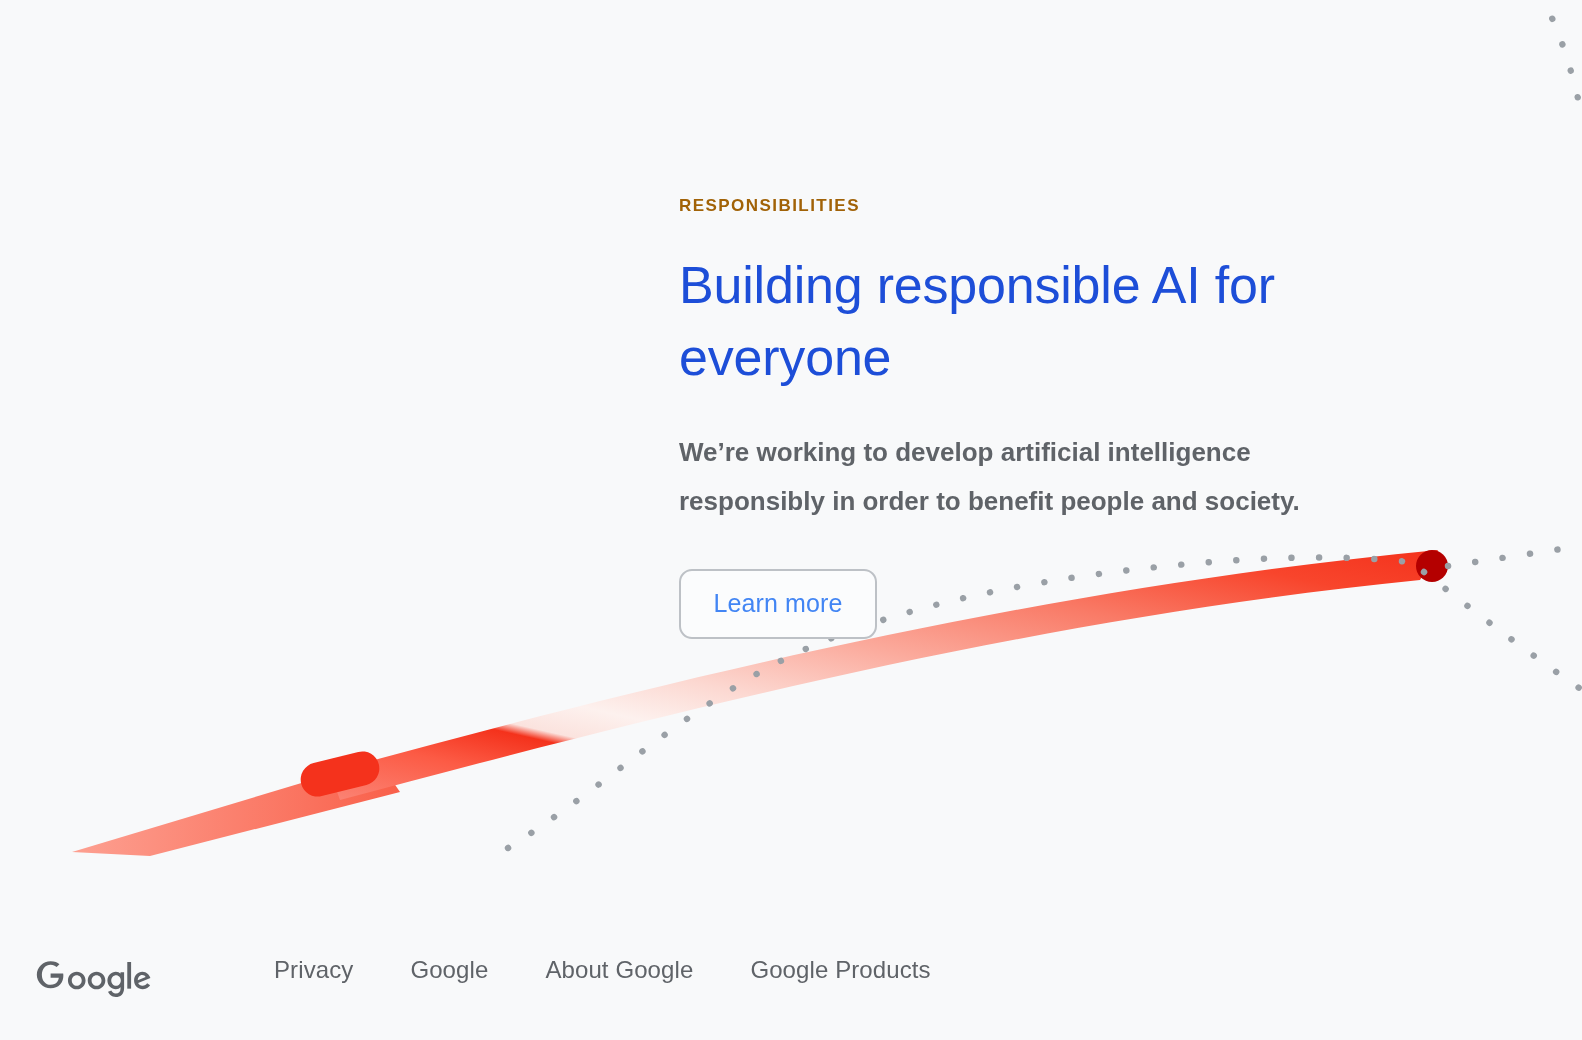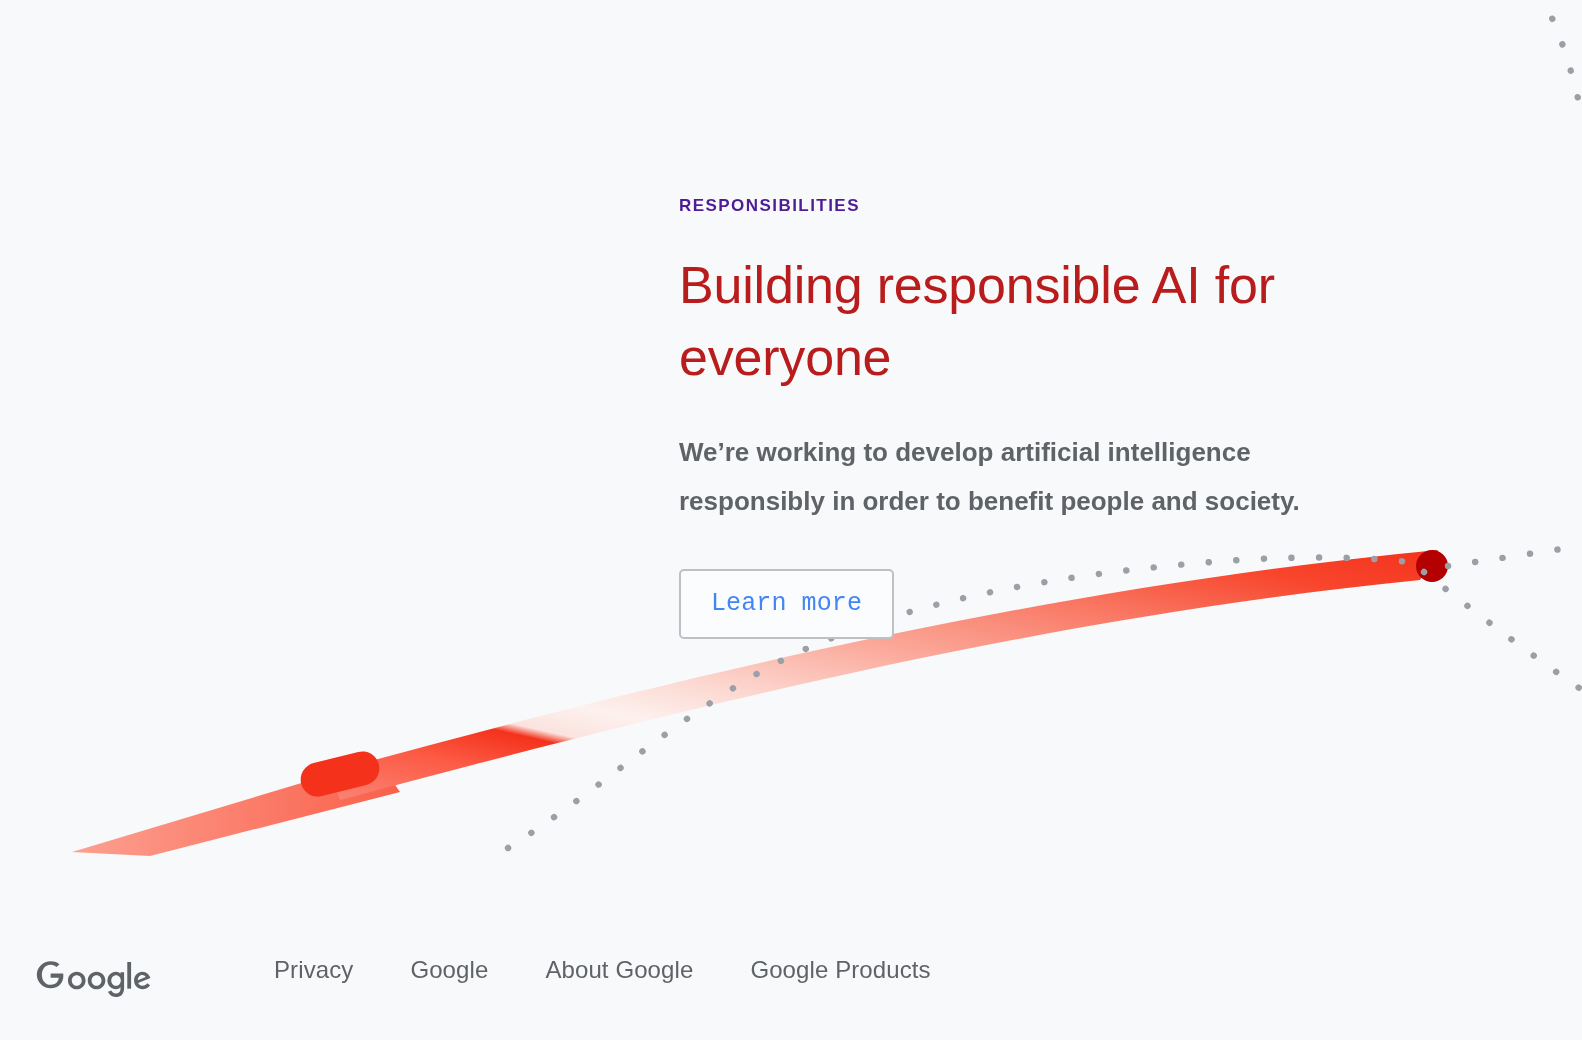--- a/index.html
+++ b/index.html
@@ -38,29 +38,29 @@
     position: absolute;
     left: 679px;
     top: 196px;
     width: 680px;
   }
 
   .eyebrow {
     font-size: 17px;
     font-weight: bold;
     letter-spacing: 1.45px;
-    color: #4c1d95;
+    color: #a16207;
     line-height: 1.2;
     margin: 0 0 34px 0;
   }
 
   .headline {
     font-size: 52px;
     font-weight: normal;
-    color: #b91c1c;
+    color: #1d4ed8;
     line-height: 1.38;
     letter-spacing: -0.2px;
     margin: 0 0 34px 0;
     max-width: 640px;
   }
 
   .subhead {
     font-size: 26px;
     font-weight: bold;
     color: #5f6368;
@@ -78,23 +78,23 @@
   .cta-button {
     display: inline-flex;
     align-items: center;
     justify-content: center;
     box-sizing: border-box;
     height: 70px;
     padding: 0 30px;
     min-width: 198px;
     background: #fbfcfd;
     border: 2px solid #bdc1c6;
-    border-radius: 5px;
+    border-radius: 13px;
     color: #4285f4;
-    font-family: Liberation Mono, monospace;
+    font-family: Liberation Sans, sans-serif;
     font-size: 25px;
     letter-spacing: 0.1px;
     cursor: pointer;
     text-decoration: none;
   }
 
   
   #footer {
     position: absolute;
     left: 0;

